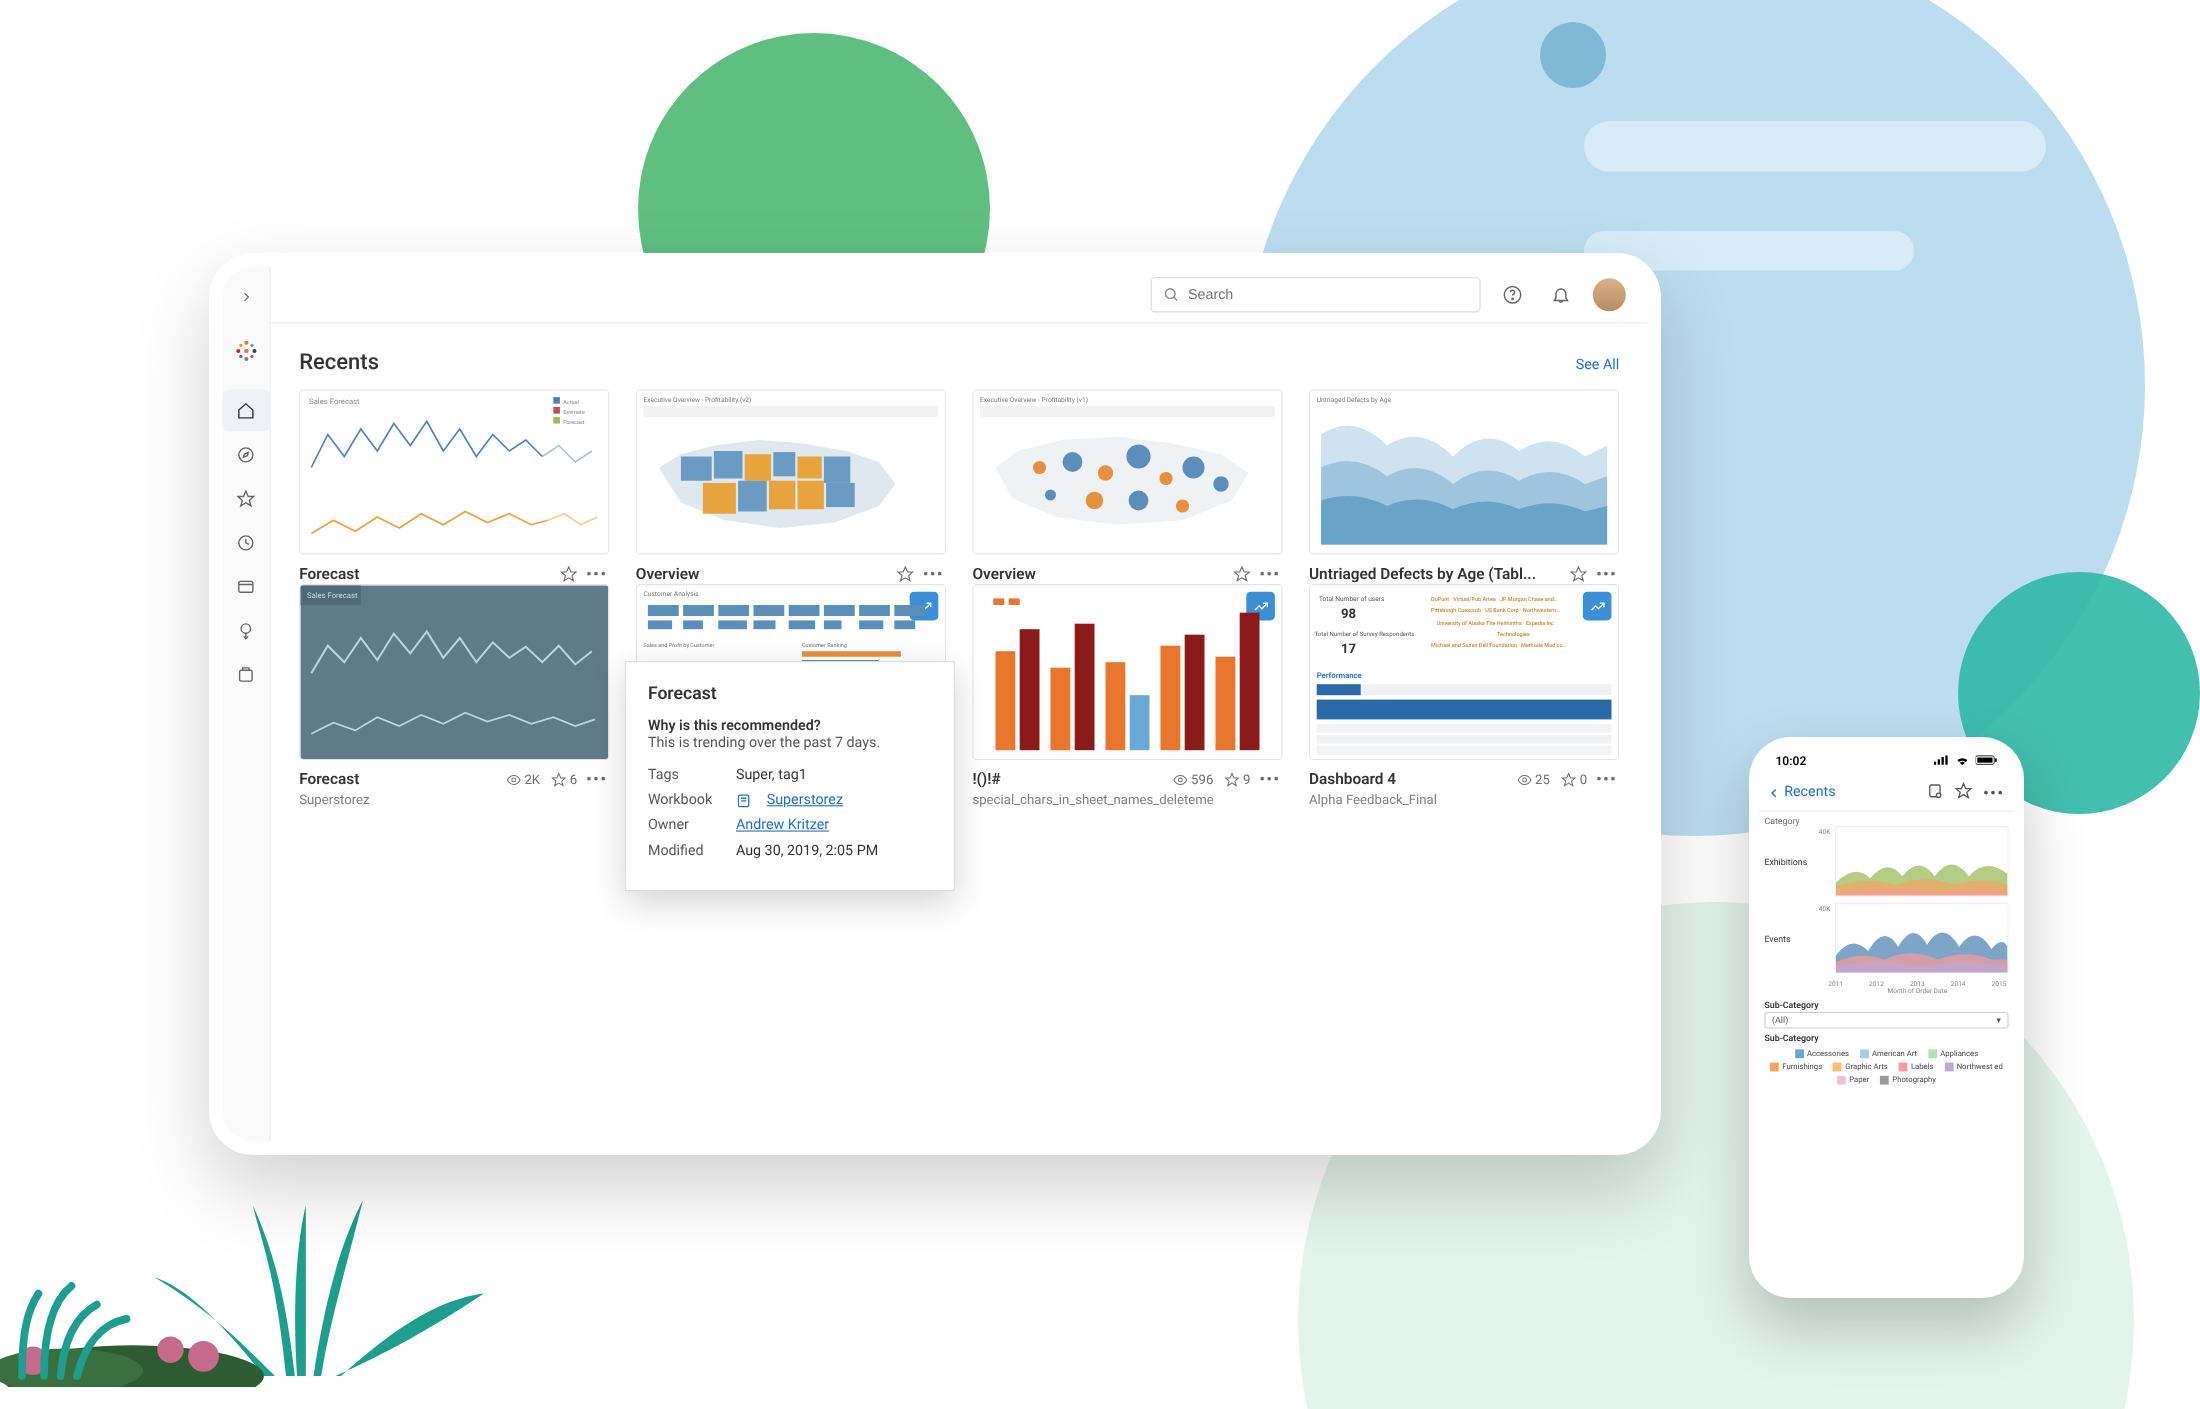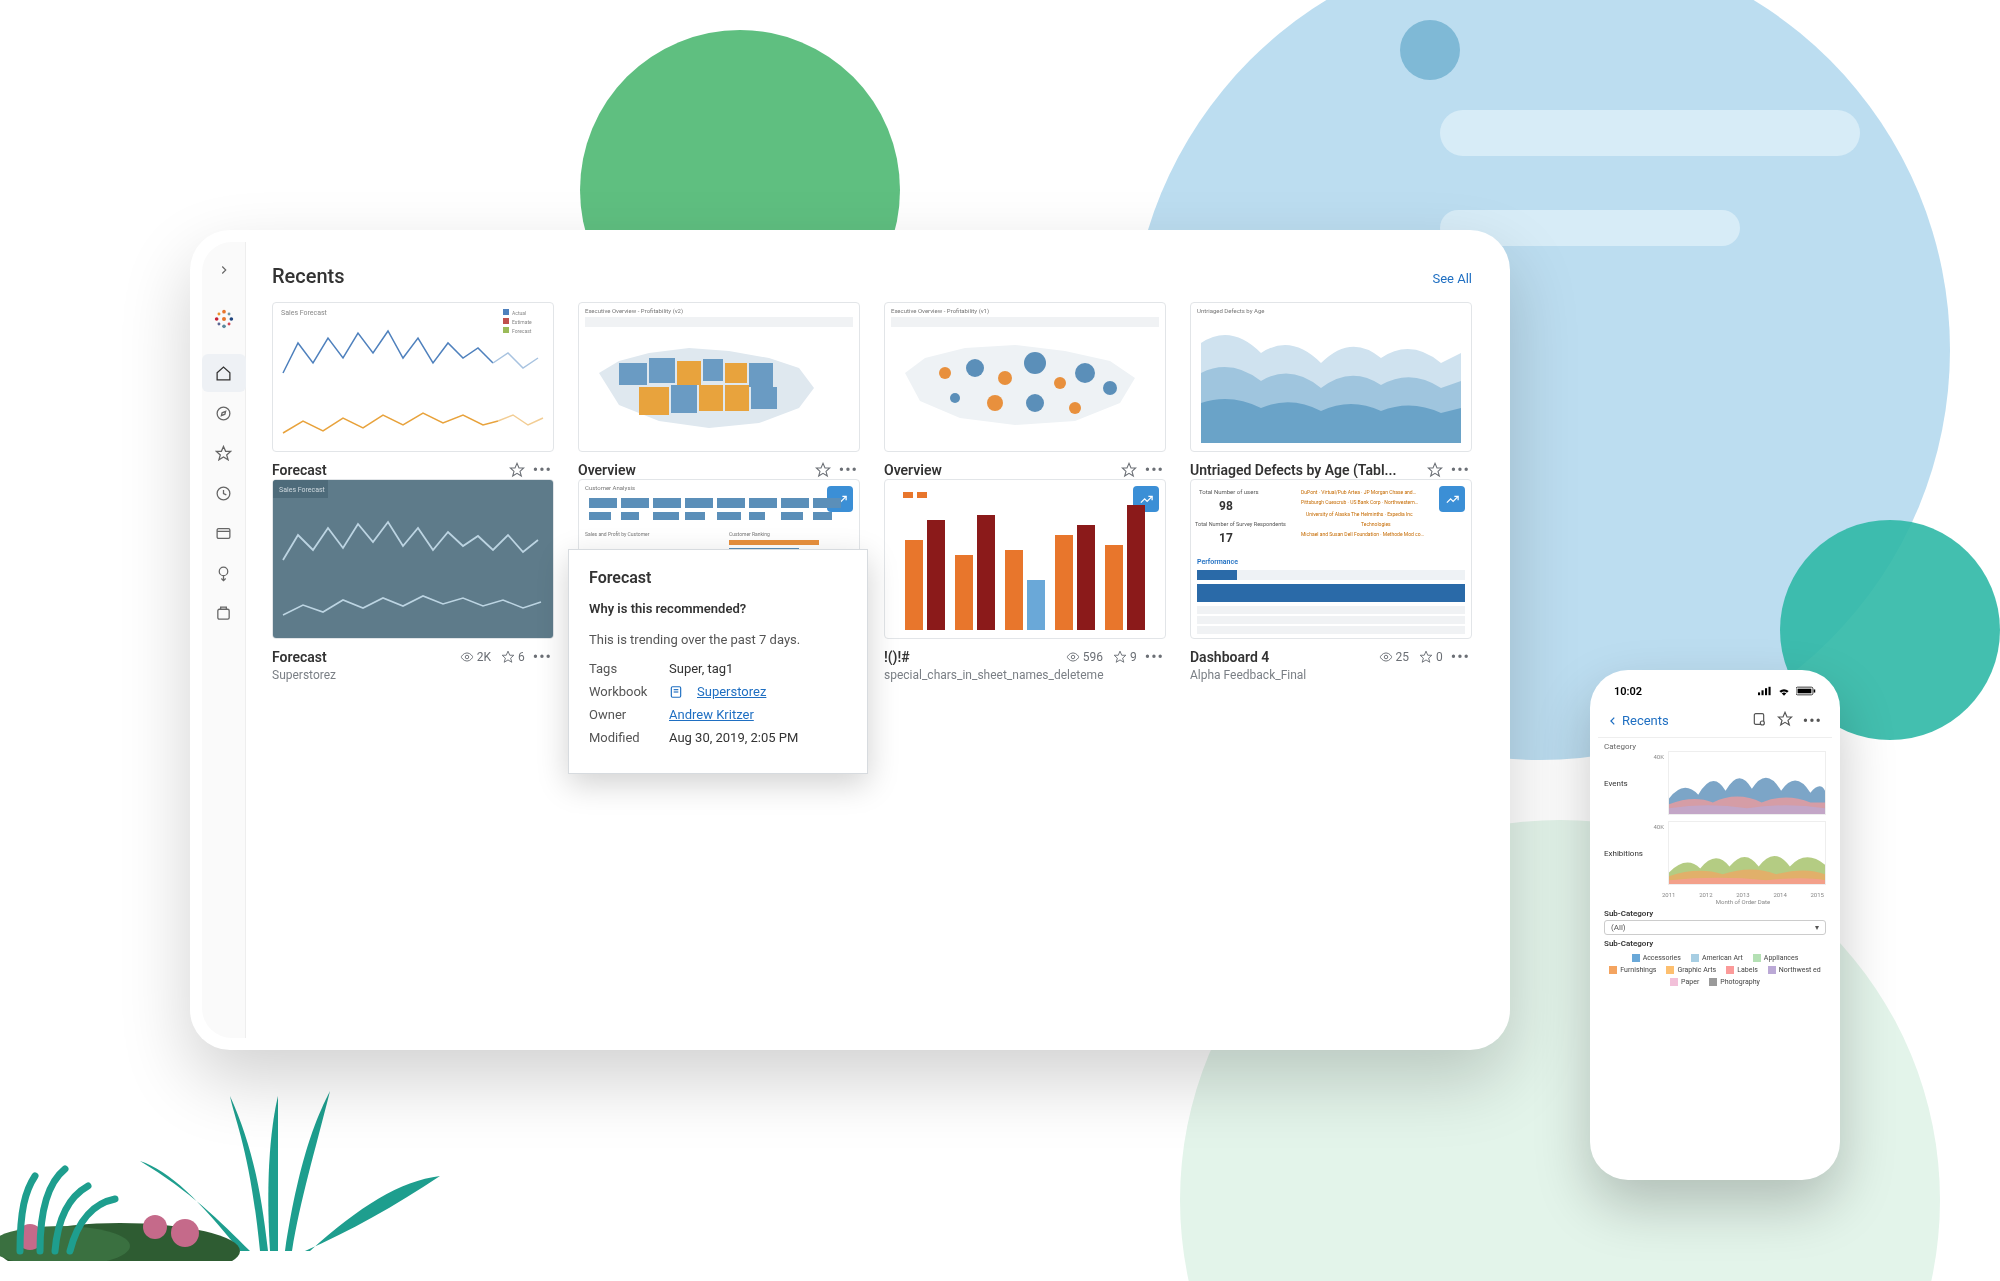--- a/index.html
+++ b/index.html
@@ -53,21 +53,21 @@
 .meta span { display: flex; align-items: flex-end; gap: 3px; }
 .kebab { cursor: pointer; color: #6b6f75; padding: 0 2px; letter-spacing: 1px; }
 .star-btn { cursor: pointer; color: #6b6f75; }
 
 .badge { position: absolute; top: 6px; right: 6px; width: 26px; height: 26px; border-radius: 4px; background: #3b8fd6; display: flex; align-items: center; justify-content: center; }
 .trending-pill { position: absolute; top: 6px; right: 6px; height: 26px; border-radius: 4px; background: #3b8fd6; color: #fff; font-size: 12px; display: flex; align-items: center; gap: 5px; padding: 0 8px; }
 
 
 .popup { position: absolute; background: #fff; border: 1px solid #d7dbdf; box-shadow: 0 10px 30px rgba(0,0,0,.18); padding: 18px 20px 20px; width: 300px; font-size: 13px; color: #333; z-index: 20; }
 .popup h4 { font-size: 16px; font-weight: 600; margin-bottom: 14px; }
-.popup .q { font-weight: 600; margin-bottom: 16px; }
+.popup .q { font-weight: 600; margin-bottom: 0; }
 .popup .a { color: #555; margin-bottom: 14px; }
 .popup .kv { display: flex; gap: 14px; margin: 8px 0; align-items: center; }
 .popup .kv .k { width: 66px; color: #555; }
 .popup .kv .v { color: #333; }
 .popup .kv .link { color: #1f6fc2; text-decoration: underline; cursor: pointer; }
 .popup .wb-icon { width: 14px; height: 14px; }
 
 
 .phone { position: absolute; right: 160px; top: 670px; width: 250px; height: 510px; background: #fff; border-radius: 38px; box-shadow: 0 25px 55px rgba(0,0,0,.22); z-index: 6; overflow: hidden; }
 .phone-inner { position: absolute; inset: 8px; border-radius: 30px; overflow: hidden; display: flex; flex-direction: column; background: #fff; }
@@ -185,20 +185,43 @@
         </div>
       <div class="rail-btn">
           <svg width="17" height="17" viewBox="0 0 24 24" fill="none" stroke="currentColor" stroke-width="1.8">
             <rect x="4" y="6" width="16" height="14" rx="2"></rect>
             <path d="M8 6 V3 H16 V6"></path>
           </svg>
         </div>
     </div>
 
     <div class="main">
+      <div class="topbar">
+        <div class="search">
+          <svg width="15" height="15" viewBox="0 0 24 24" fill="none" stroke="#888" stroke-width="2">
+              <circle cx="11" cy="11" r="7"></circle>
+              <line x1="21" y1="21" x2="16.5" y2="16.5"></line>
+            </svg>
+          <input placeholder="Search" style="">
+        </div>
+        <div class="icon-btn">
+            <svg width="18" height="18" viewBox="0 0 24 24" fill="none" stroke="currentColor" stroke-width="1.8">
+              <circle cx="12" cy="12" r="10"></circle>
+              <path d="M9.5 9a2.5 2.5 0 1 1 3.5 2.3c-.8.4-1 1-1 1.7"></path>
+              <circle cx="12" cy="17" r="0.8" fill="currentColor"></circle>
+            </svg>
+          </div>
+        <div class="icon-btn">
+            <svg width="18" height="18" viewBox="0 0 24 24" fill="none" stroke="currentColor" stroke-width="1.8">
+              <path d="M6 16 V11 a6 6 0 0 1 12 0 V16 l2 3 H4 Z"></path>
+              <path d="M10 19 a2 2 0 0 0 4 0"></path>
+            </svg>
+          </div>
+        <div class="avatar"></div>
+      </div>
 
       <div class="content">
 
         <div class="section-head">
           <div class="section-title">Recents</div>
           <div class="see-all">See All</div>
         </div>
 
         <div class="grid">
 
@@ -578,39 +601,39 @@
             </svg>
           </span>
         <span style="letter-spacing:1px;">•••</span>
       </div>
     </div>
     <div class="ph-body">
       <div class="lbl">Category</div>
 
 
       <div class="ph-chart-row">
+        <div class="rowlbl">Exhibitions</div>
+        <div style="width:16px; font-size:6px; color:#888; display:flex; align-items:flex-start; justify-content:flex-end; padding-top:2px;">40K</div>
+        <div class="ph-chart">
+          <svg viewBox="0 0 160 64" preserveAspectRatio="none" width="100%" height="100%">
+            <path d="M0 64 L0 52 Q18 34 32 48 Q48 28 62 46 Q78 26 92 46 Q108 24 124 46 Q140 28 160 44 L160 64 Z" fill="#9bbb59" opacity=".75"></path>
+            <path d="M0 64 L0 56 Q30 46 55 54 Q85 44 110 54 Q140 46 160 54 L160 64 Z" fill="#f4a460" opacity=".7"></path>
+            <path d="M0 64 L0 60 Q50 55 100 60 Q140 56 160 60 L160 64 Z" fill="#fb9a99" opacity=".7"></path>
+          </svg>
+        </div>
+      </div>
+
+      <div class="ph-chart-row">
         <div class="rowlbl">Events</div>
         <div style="width:16px; font-size:6px; color:#888; display:flex; align-items:flex-start; justify-content:flex-end; padding-top:2px;">40K</div>
         <div class="ph-chart">
           <svg viewBox="0 0 160 64" preserveAspectRatio="none" width="100%" height="100%">
             <path d="M0 64 L0 48 Q15 28 30 44 Q45 18 58 40 Q72 15 85 38 Q100 14 115 40 Q130 18 145 42 Q155 30 160 40 L160 64 Z" fill="#5b8fb9" opacity=".8"></path>
             <path d="M0 64 L0 54 Q25 44 45 52 Q70 40 95 52 Q120 42 145 52 L160 52 L160 64 Z" fill="#fb9a99" opacity=".7"></path>
             <path d="M0 64 L0 58 Q40 52 80 58 Q120 52 160 58 L160 64 Z" fill="#bba9d6" opacity=".7"></path>
-          </svg>
-        </div>
-      </div>
-
-      <div class="ph-chart-row">
-        <div class="rowlbl">Exhibitions</div>
-        <div style="width:16px; font-size:6px; color:#888; display:flex; align-items:flex-start; justify-content:flex-end; padding-top:2px;">40K</div>
-        <div class="ph-chart">
-          <svg viewBox="0 0 160 64" preserveAspectRatio="none" width="100%" height="100%">
-            <path d="M0 64 L0 52 Q18 34 32 48 Q48 28 62 46 Q78 26 92 46 Q108 24 124 46 Q140 28 160 44 L160 64 Z" fill="#9bbb59" opacity=".75"></path>
-            <path d="M0 64 L0 56 Q30 46 55 54 Q85 44 110 54 Q140 46 160 54 L160 64 Z" fill="#f4a460" opacity=".7"></path>
-            <path d="M0 64 L0 60 Q50 55 100 60 Q140 56 160 60 L160 64 Z" fill="#fb9a99" opacity=".7"></path>
           </svg>
         </div>
       </div>
 
       <div style="display:flex; gap:4px; margin-left:56px; font-size:6px; color:#888; justify-content:space-between; padding:0 2px;">
         <span>2011</span>
           <span>2012</span>
           <span>2013</span>
           <span>2014</span>
           <span>2015</span>

